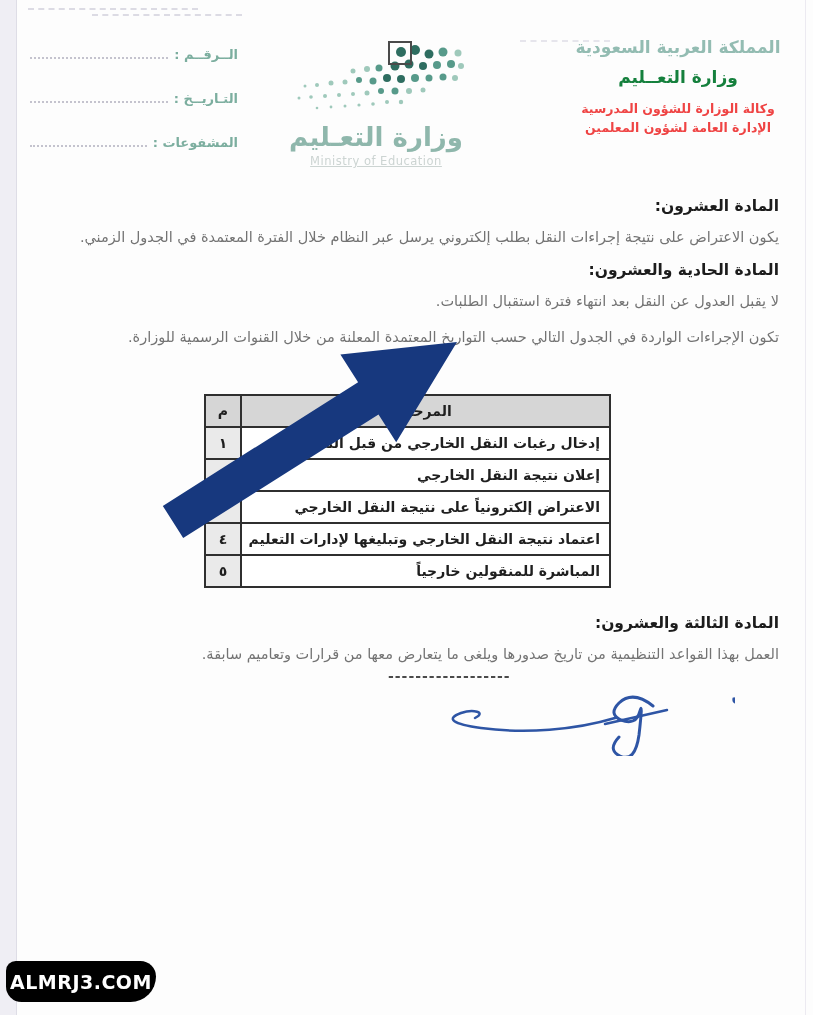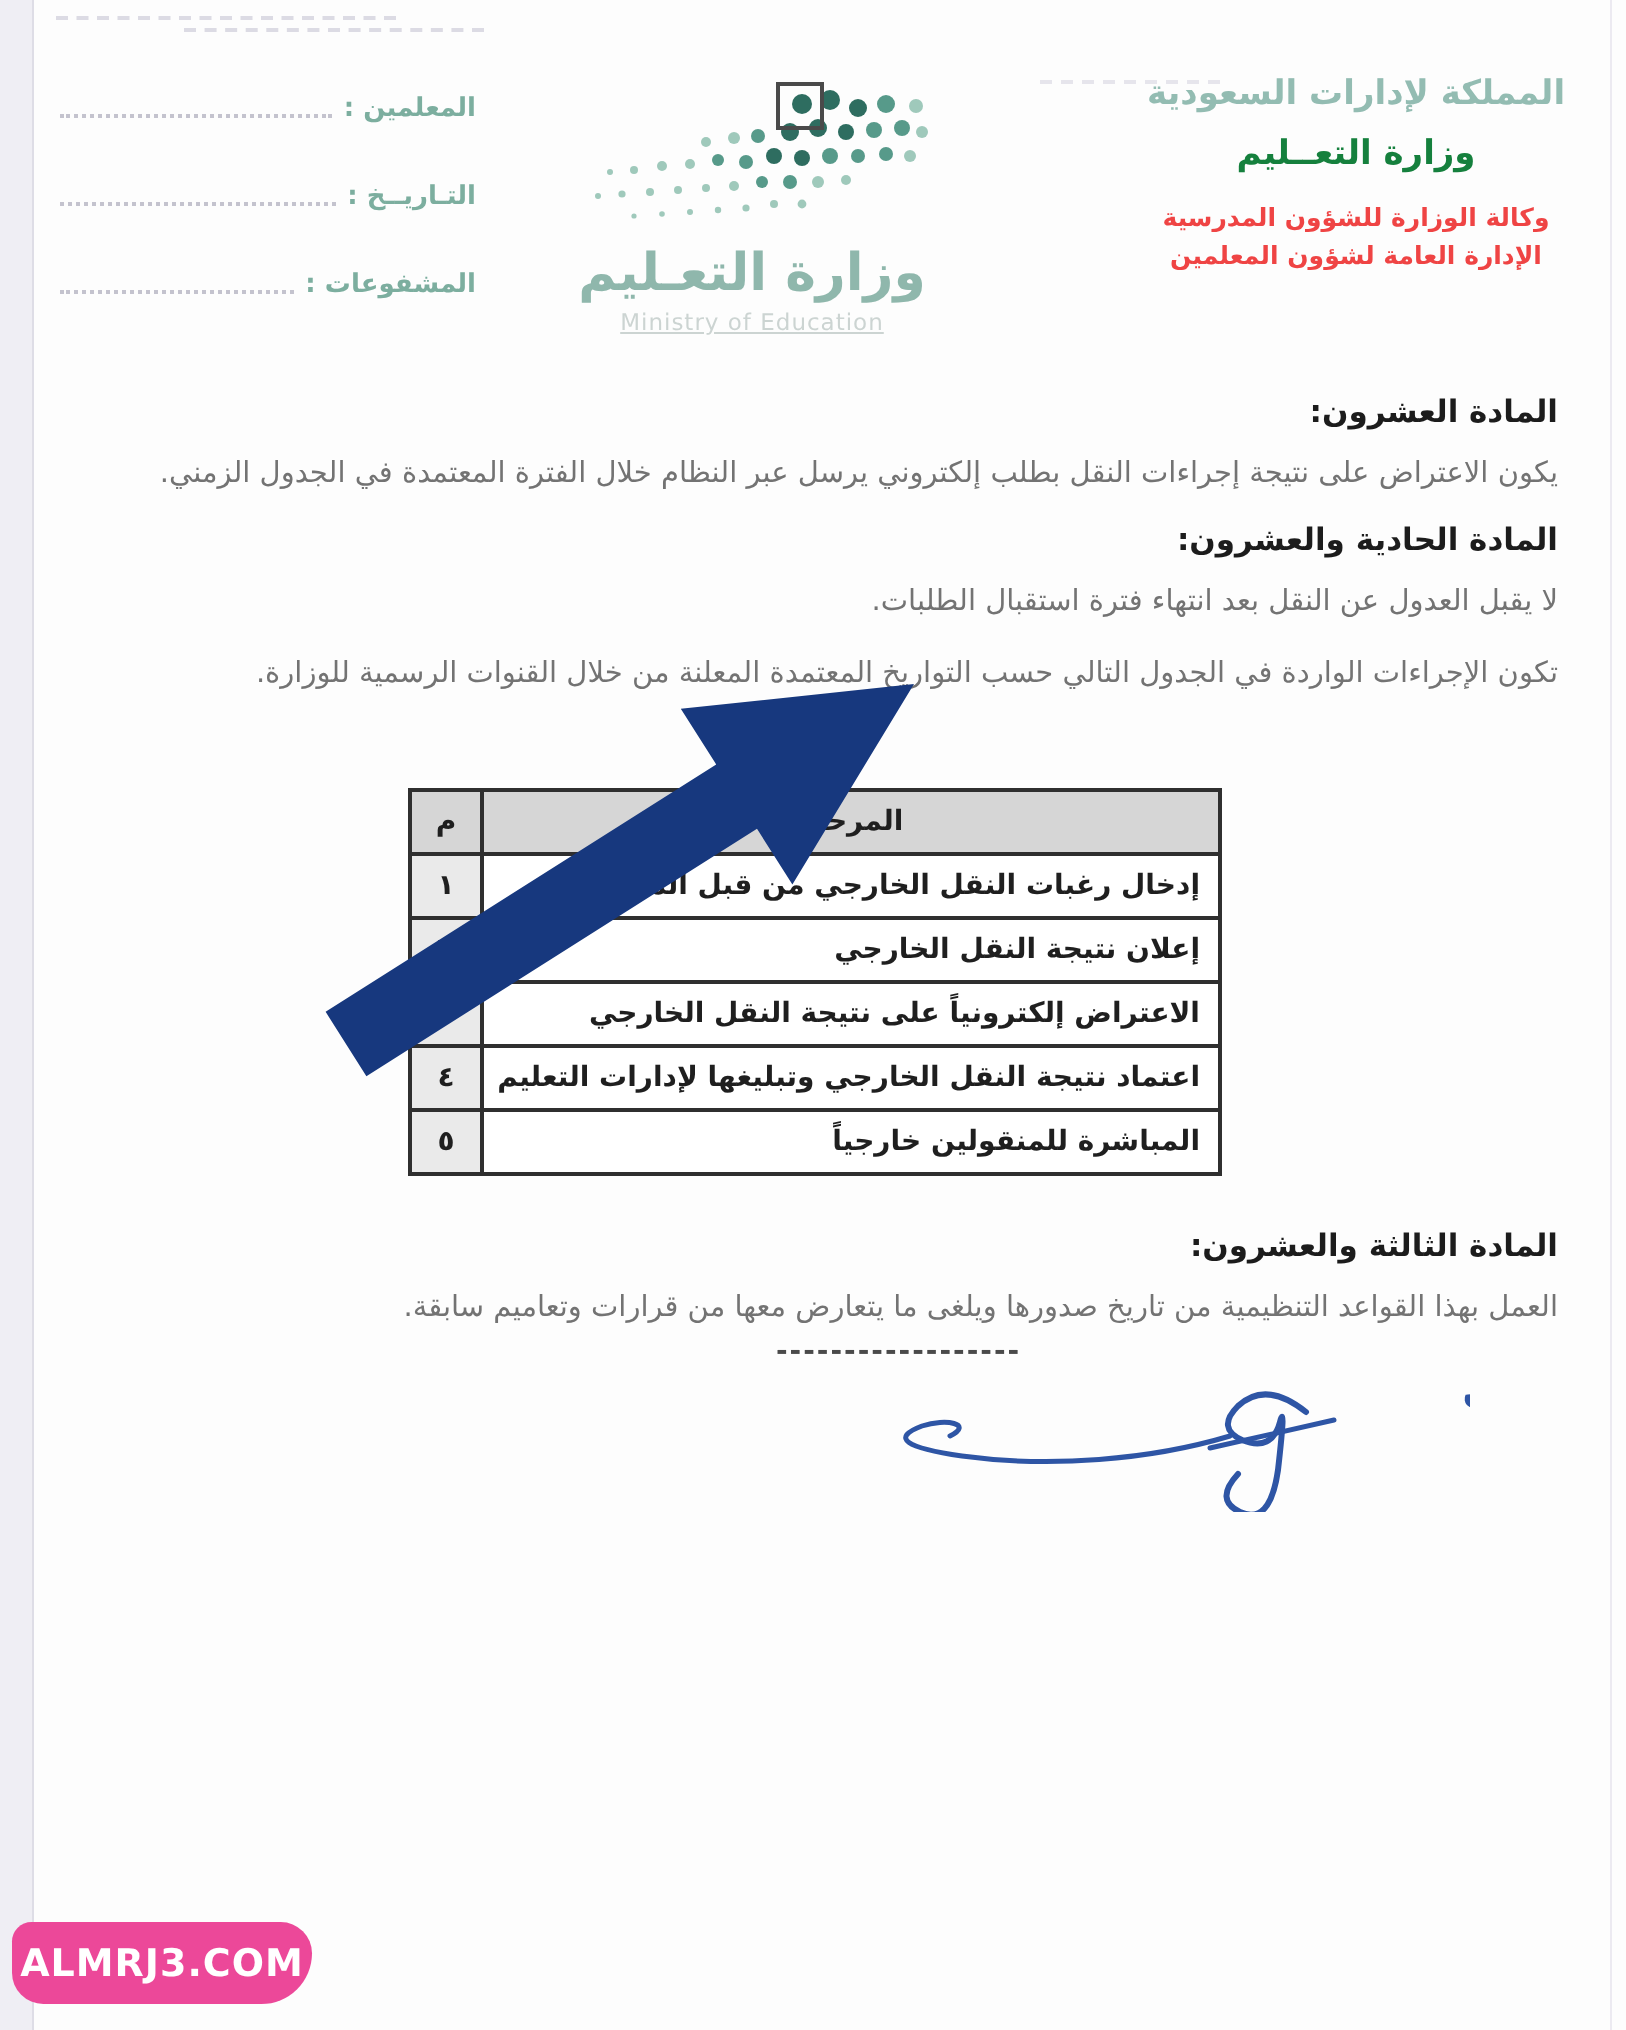--- a/index.html
+++ b/index.html
@@ -52,35 +52,35 @@
 
   
   .sep{position:absolute;left:388px;top:668px;font-size:14px;letter-spacing:1px;color:#4a4a4a;font-weight:bold;}
   .signature{position:absolute;left:415px;top:676px;width:320px;height:80px;}
 
   
   .arrow-overlay{position:absolute;left:0;top:0;width:813px;height:1015px;pointer-events:none;}
 
   
   .badge{position:absolute;left:6px;top:961px;width:150px;height:41px;
-    background:#ec4899;border-radius:10px 16px 26px 16px;
+    background:#000000;border-radius:10px 16px 26px 16px;
     display:flex;align-items:center;justify-content:center;
     color:#ffffff;font-size:19px;font-weight:bold;letter-spacing:.5px;}
 </style>
 </head>
 <body>
 
 <div class="edge-left"></div>
 <div class="edge-right"></div>
 <div class="scan-dash dash-a"></div>
 <div class="scan-dash dash-b"></div>
 <div class="scan-dash dash-c"></div>
 
 <div class="hdr-right">
-  <div class="teal1">المملكة لإدارات السعودية</div>
+  <div class="teal1">المملكة العربية السعودية</div>
   <div class="teal2">وزارة التعــليم</div>
   <div class="dark">
     <div>وكالة الوزارة للشؤون المدرسية</div>
     <div>الإدارة العامة لشؤون المعلمين</div>
   </div>
 </div>
 
 <div class="logo">
   <svg width="186" height="82" viewBox="0 0 186 82">
     <g fill="#2e6d60">
@@ -134,21 +134,21 @@
     </g>
     <rect x="106" y="4" width="22" height="22" fill="none" stroke="#4a4a4a" stroke-width="2"></rect>
   </svg>
   <div class="wordmark">وزارة التعـليم</div>
   <div class="sub">Ministry of Education</div>
 </div>
 
 <div class="hdr-left">
   <div class="field-row">
     <div class="field-dots"></div>
-    <div class="field-label">المعلمين :</div>
+    <div class="field-label">الــرقــم :</div>
   </div>
   <div class="field-row">
     <div class="field-dots"></div>
     <div class="field-label">التـاريــخ :</div>
   </div>
   <div class="field-row">
     <div class="field-dots"></div>
     <div class="field-label">المشفوعات :</div>
   </div>
 </div>

